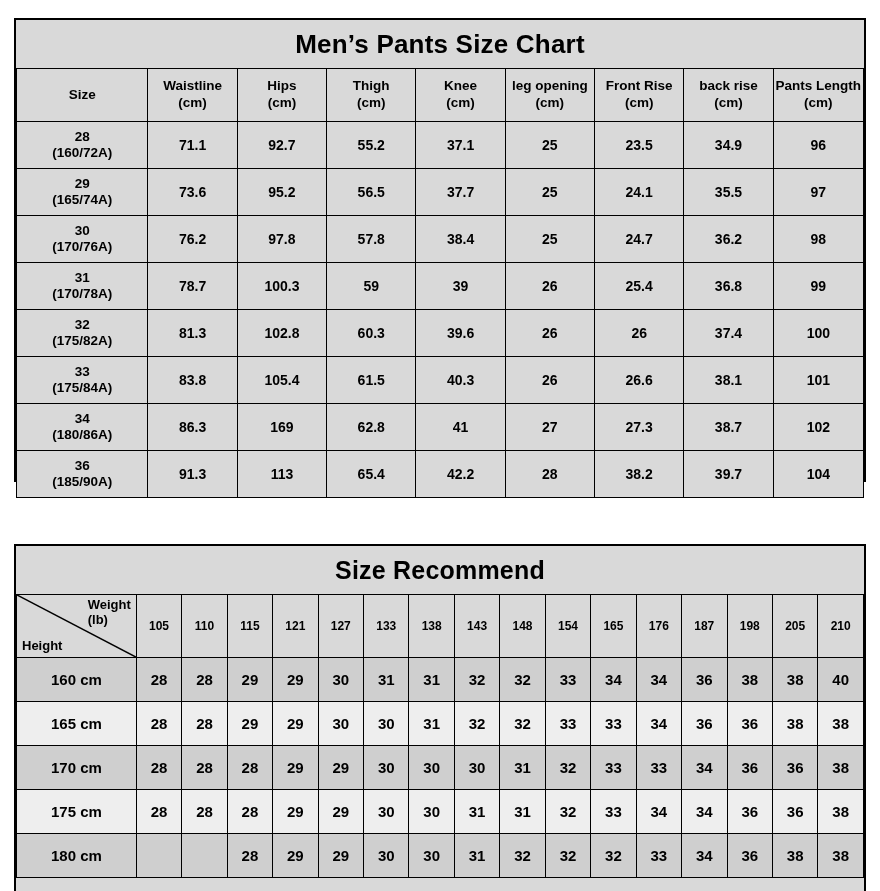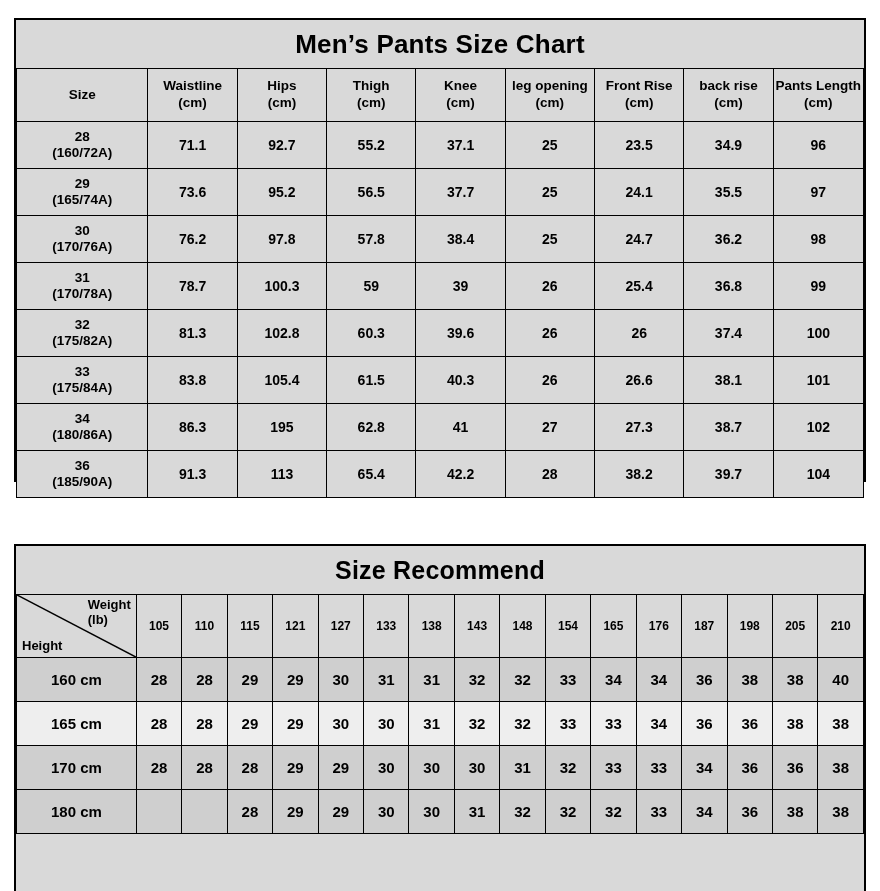--- a/index.html
+++ b/index.html
@@ -268,21 +268,21 @@
             <td>61.5</td>
             <td>40.3</td>
             <td>26</td>
             <td>26.6</td>
             <td>38.1</td>
             <td>101</td>
           </tr>
           <tr>
             <td class="rowhead"><span>34</span><br><span>(180/86A)</span></td>
             <td>86.3</td>
-            <td>195</td>
+            <td>169</td>
             <td>62.8</td>
             <td>41</td>
             <td>27</td>
             <td>27.3</td>
             <td>38.7</td>
             <td>102</td>
           </tr>
           <tr>
             <td class="rowhead"><span>36</span><br><span>(185/90A)</span></td>
             <td>91.3</td>
@@ -402,20 +402,39 @@
             <td class="shaded">31</td>
             <td class="shaded">32</td>
             <td class="shaded">33</td>
             <td class="shaded">33</td>
             <td class="shaded">34</td>
             <td class="shaded">36</td>
             <td class="shaded">36</td>
             <td class="shaded">38</td>
           </tr>
           <tr>
+            <td class="rowlabel plain">175 cm</td>
+            <td class="plain">28</td>
+            <td class="plain">28</td>
+            <td class="plain">28</td>
+            <td class="plain">29</td>
+            <td class="plain">29</td>
+            <td class="plain">30</td>
+            <td class="plain">30</td>
+            <td class="plain">31</td>
+            <td class="plain">31</td>
+            <td class="plain">32</td>
+            <td class="plain">33</td>
+            <td class="plain">34</td>
+            <td class="plain">34</td>
+            <td class="plain">36</td>
+            <td class="plain">36</td>
+            <td class="plain">38</td>
+          </tr>
+          <tr>
             <td class="rowlabel shaded">180 cm</td>
             <td class="shaded"></td>
             <td class="shaded"></td>
             <td class="shaded">28</td>
             <td class="shaded">29</td>
             <td class="shaded">29</td>
             <td class="shaded">30</td>
             <td class="shaded">30</td>
             <td class="shaded">31</td>
             <td class="shaded">32</td>

